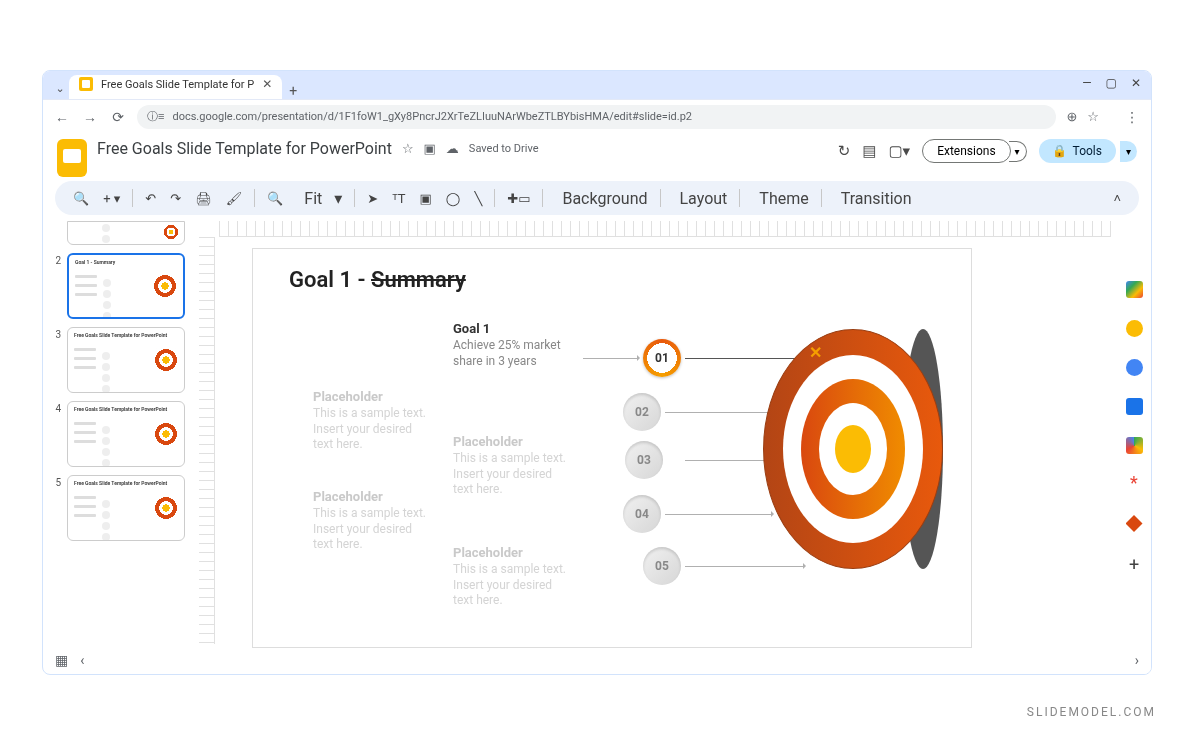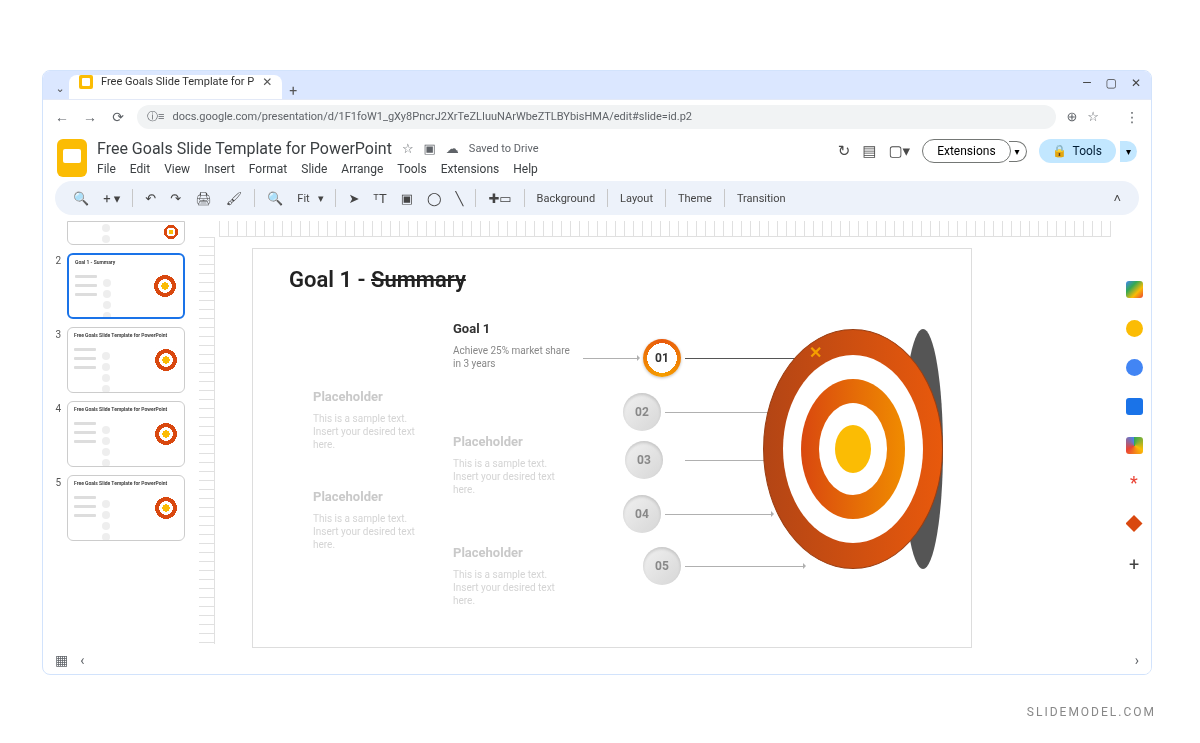--- a/index.html
+++ b/index.html
@@ -2,21 +2,21 @@
 <html><head>
 <meta charset="utf-8">
 <style>
   * { box-sizing: border-box; margin: 0; padding: 0; font-family: -apple-system, BlinkMacSystemFont, "Segoe UI", Roboto, Arial, sans-serif; }
   body { background: #fff; width: 1200px; height: 743px; position: relative; overflow: hidden; }
 
   
   .browser { position: absolute; left: 42px; top: 70px; width: 1110px; height: 605px; border: 1px solid #d2e3fc; border-radius: 8px; background: #fff; overflow: hidden; }
   .tab-strip { height: 28px; background: #dbe7ff; display: flex; align-items: flex-end; padding: 0 8px; }
   .tab-drop { width: 18px; display:flex; align-items:center; justify-content:center; color:#555; font-size:11px; height:22px; }
-  .tab { background: #fff; border-radius: 8px 8px 0 0; height: 24px; display:flex; align-items:flex-start; padding:0 10px; gap:8px; font-size:11px; color:#333; }
+  .tab { background: #fff; border-radius: 8px 8px 0 0; height: 24px; display:flex; align-items:flex-end; padding:8px 10px; gap:8px; font-size:11px; color:#333; }
   .tab .favicon { width:14px; height:14px; background:#fbbc04; border-radius:2px; position:relative; }
   .tab .favicon::after{ content:""; position:absolute; left:3px; top:3px; width:8px; height:8px; background:#fff; border-radius:1px; }
   .tab .close { font-size:12px; color:#555; }
   .newtab { width:22px; text-align:center; color:#555; font-size:14px; }
   .win-controls { position: absolute; right: 10px; top: 5px; display:flex; gap:14px; color:#444; font-size:12px; }
   .addr-row { height: 34px; border-top:1px solid #e3e9f7; display:flex; align-items:center; padding:0 10px; gap:10px; background:#fff; }
   .nav-btn { width:18px; text-align:center; color:#5f6368; font-size:14px; }
   .url-bar { flex:1; background:#f1f3f4; border-radius:14px; height:24px; display:flex; align-items:center; padding:0 10px; gap:8px; font-size:11px; color:#5f6368; }
   .url-icons-right { display:flex; gap:10px; color:#5f6368; font-size:13px; }
 
@@ -33,21 +33,21 @@
   .hdr-icon { font-size:15px; color:#4a4a4a; }
   .slideshow-btn { border:1px solid #747775; border-radius:20px; padding:4px 14px; font-size:12px; display:flex; align-items:center; }
   .slideshow-drop { border:1px solid #747775; border-left:none; border-radius:0 20px 20px 0; padding:4px 6px; font-size:10px; margin-left:-14px;}
   .share-btn { background:#c2e7ff; border-radius:20px; padding:5px 14px; font-size:12px; color:#001d35; display:flex; align-items:center; gap:5px; }
   .share-drop { background:#c2e7ff; border-radius:0 20px 20px 0; padding:5px 6px; font-size:10px; margin-left:-8px;}
 
   
   .toolbar-wrap { padding: 0 12px 6px 12px;}
   .toolbar { background:#edf2fa; border-radius:22px; height:34px; display:flex; align-items:center; padding:0 12px; gap:2px; }
   .tbtn { padding:4px 6px; color:#444; font-size:13px; border-radius:4px; }
-  .tbtn.txt { font-size:11px; }
+  .tbtn.txt { font-size:16px;margin-left:7px; }
   .tsep { width:1px; height:18px; background:#c7c7c7; margin:0 4px; }
   .tool-collapse { margin-left:auto; }
 
   
   .editor { display:flex; height: calc(100% - 150px); position:relative; }
   .thumb-col { width:150px; padding: 0 6px 0 10px; overflow:hidden; }
   .thumb-row { display:flex; align-items:flex-start; gap:6px; margin-bottom:8px; }
   .thumb-num { font-size:10px; color:#555; width:8px; text-align:right; padding-top:2px;}
   .thumb { width:118px; height:66px; border:1px solid #ccc; border-radius:6px; background:#fff; position:relative; overflow:hidden;}
   .thumb.partial { height:24px; border-radius:0 0 6px 6px; }
@@ -62,21 +62,21 @@
   .canvas-area { flex:1; position:relative; background:#fff; }
   .ruler-h { height:16px; border-bottom:1px solid #e0e0e0; background:repeating-linear-gradient(90deg,#e0e0e0 0,#e0e0e0 1px,transparent 1px,transparent 9px); margin-left:26px; margin-right:40px;}
   .ruler-v { position:absolute; left:6px; top:16px; bottom:30px; width:16px; border-right:1px solid #e0e0e0; background:repeating-linear-gradient(180deg,#e0e0e0 0,#e0e0e0 1px,transparent 1px,transparent 9px);}
   .slide { position:absolute; left:60px; top:28px; width:718px; height:398px; background:#fff; box-shadow:0 0 0 1px #ddd; }
 
   
   .slide-title { position:absolute; left:36px; top:18px; font-size:22px; font-weight:600; color:#222;}
   .slide-title .strike{ text-decoration:line-through;}
   .goal-box { position:absolute; }
   .goal-h { font-size:13px; font-weight:700; color:#333; }
-  .goal-p { font-size:10px; color:#888; margin-top:8px; max-width:120px; line-height:1.3;}
+  .goal-p { font-size:12px; color:#888; margin-top:2px; max-width:120px; line-height:1.3;}
   .faded .goal-h{ color:#c9c9c9;}
   .faded .goal-p{ color:#d4d4d4;}
 
   .num-circle{ position:absolute; width:38px; height:38px; border-radius:50%; background:linear-gradient(135deg,#f1f1f1,#d6d6d6); box-shadow:inset 0 2px 3px rgba(0,0,0,.15); display:flex; align-items:center; justify-content:center; font-size:12px; font-weight:700; color:#888;}
   .num-circle.active{ background:radial-gradient(circle at 50% 50%,#fff 0 55%,transparent 55%),conic-gradient(#e8590c,#f59f00,#e8590c); color:#333; box-shadow:0 1px 3px rgba(0,0,0,.25);}
   .arrow{ position:absolute; height:1px; background:#b0b0b0;}
   .arrow.dark{ background:#555;}
   .arrow::after{ content:""; position:absolute; right:-4px; top:-3px; border:3px solid transparent; border-left-color:#b0b0b0;}
   .arrow.dark::after{ border-left-color:#555;}
 
@@ -139,32 +139,20 @@
     <div class="app-logo"></div>
     <div class="title-block">
       <div class="doc-title-row">
         <span class="doc-title">Free Goals Slide Template for PowerPoint</span>
         <div class="title-icons">
           <span>☆</span>
           <span>▣</span>
           <span>☁</span>
           <span style="font-size:11px">Saved to Drive</span>
         </div>
-      </div>
-      <div class="menus">
-        <span>File</span>
-        <span>Edit</span>
-        <span>View</span>
-        <span>Insert</span>
-        <span>Format</span>
-        <span>Slide</span>
-        <span>Arrange</span>
-        <span>Tools</span>
-        <span>Extensions</span>
-        <span>Help</span>
       </div>
     </div>
     <div class="header-right">
       <span class="hdr-icon">↻</span>
       <span class="hdr-icon">▤</span>
       <span class="hdr-icon">▢▾</span>
       <span class="slideshow-btn">Extensions</span>
       <span class="slideshow-drop">▾</span>
       <span class="share-btn">
         <span>🔒</span>

